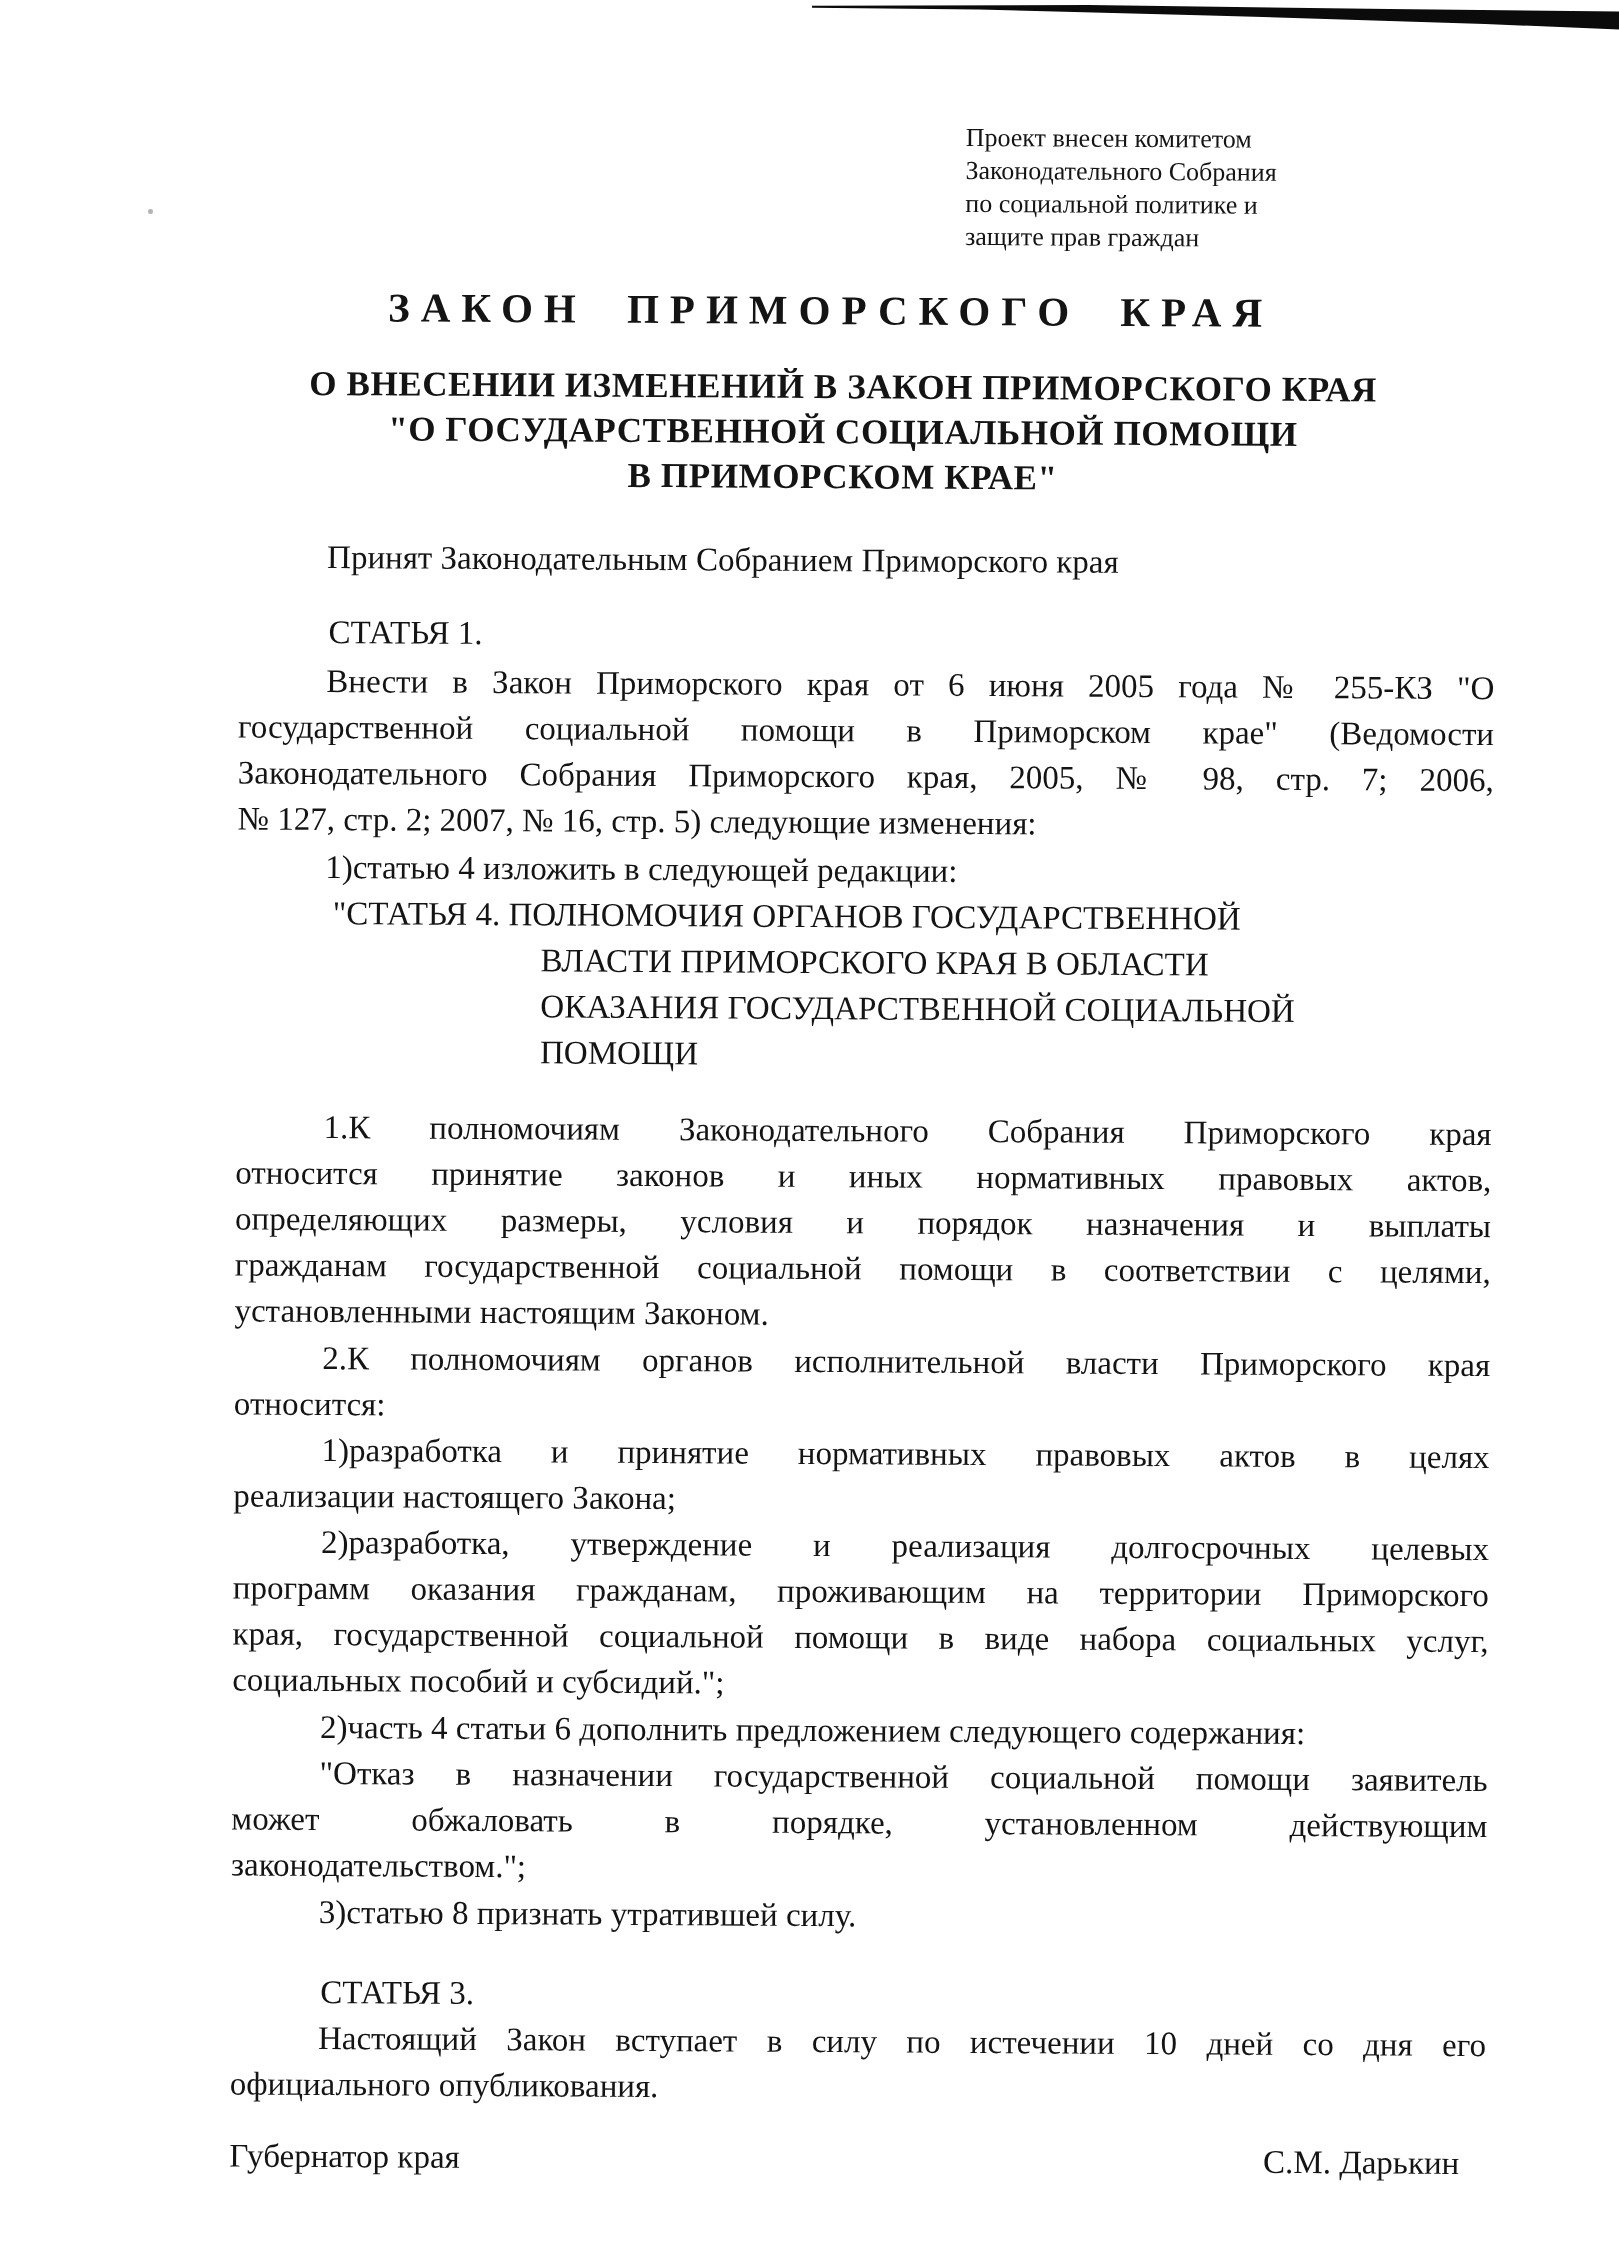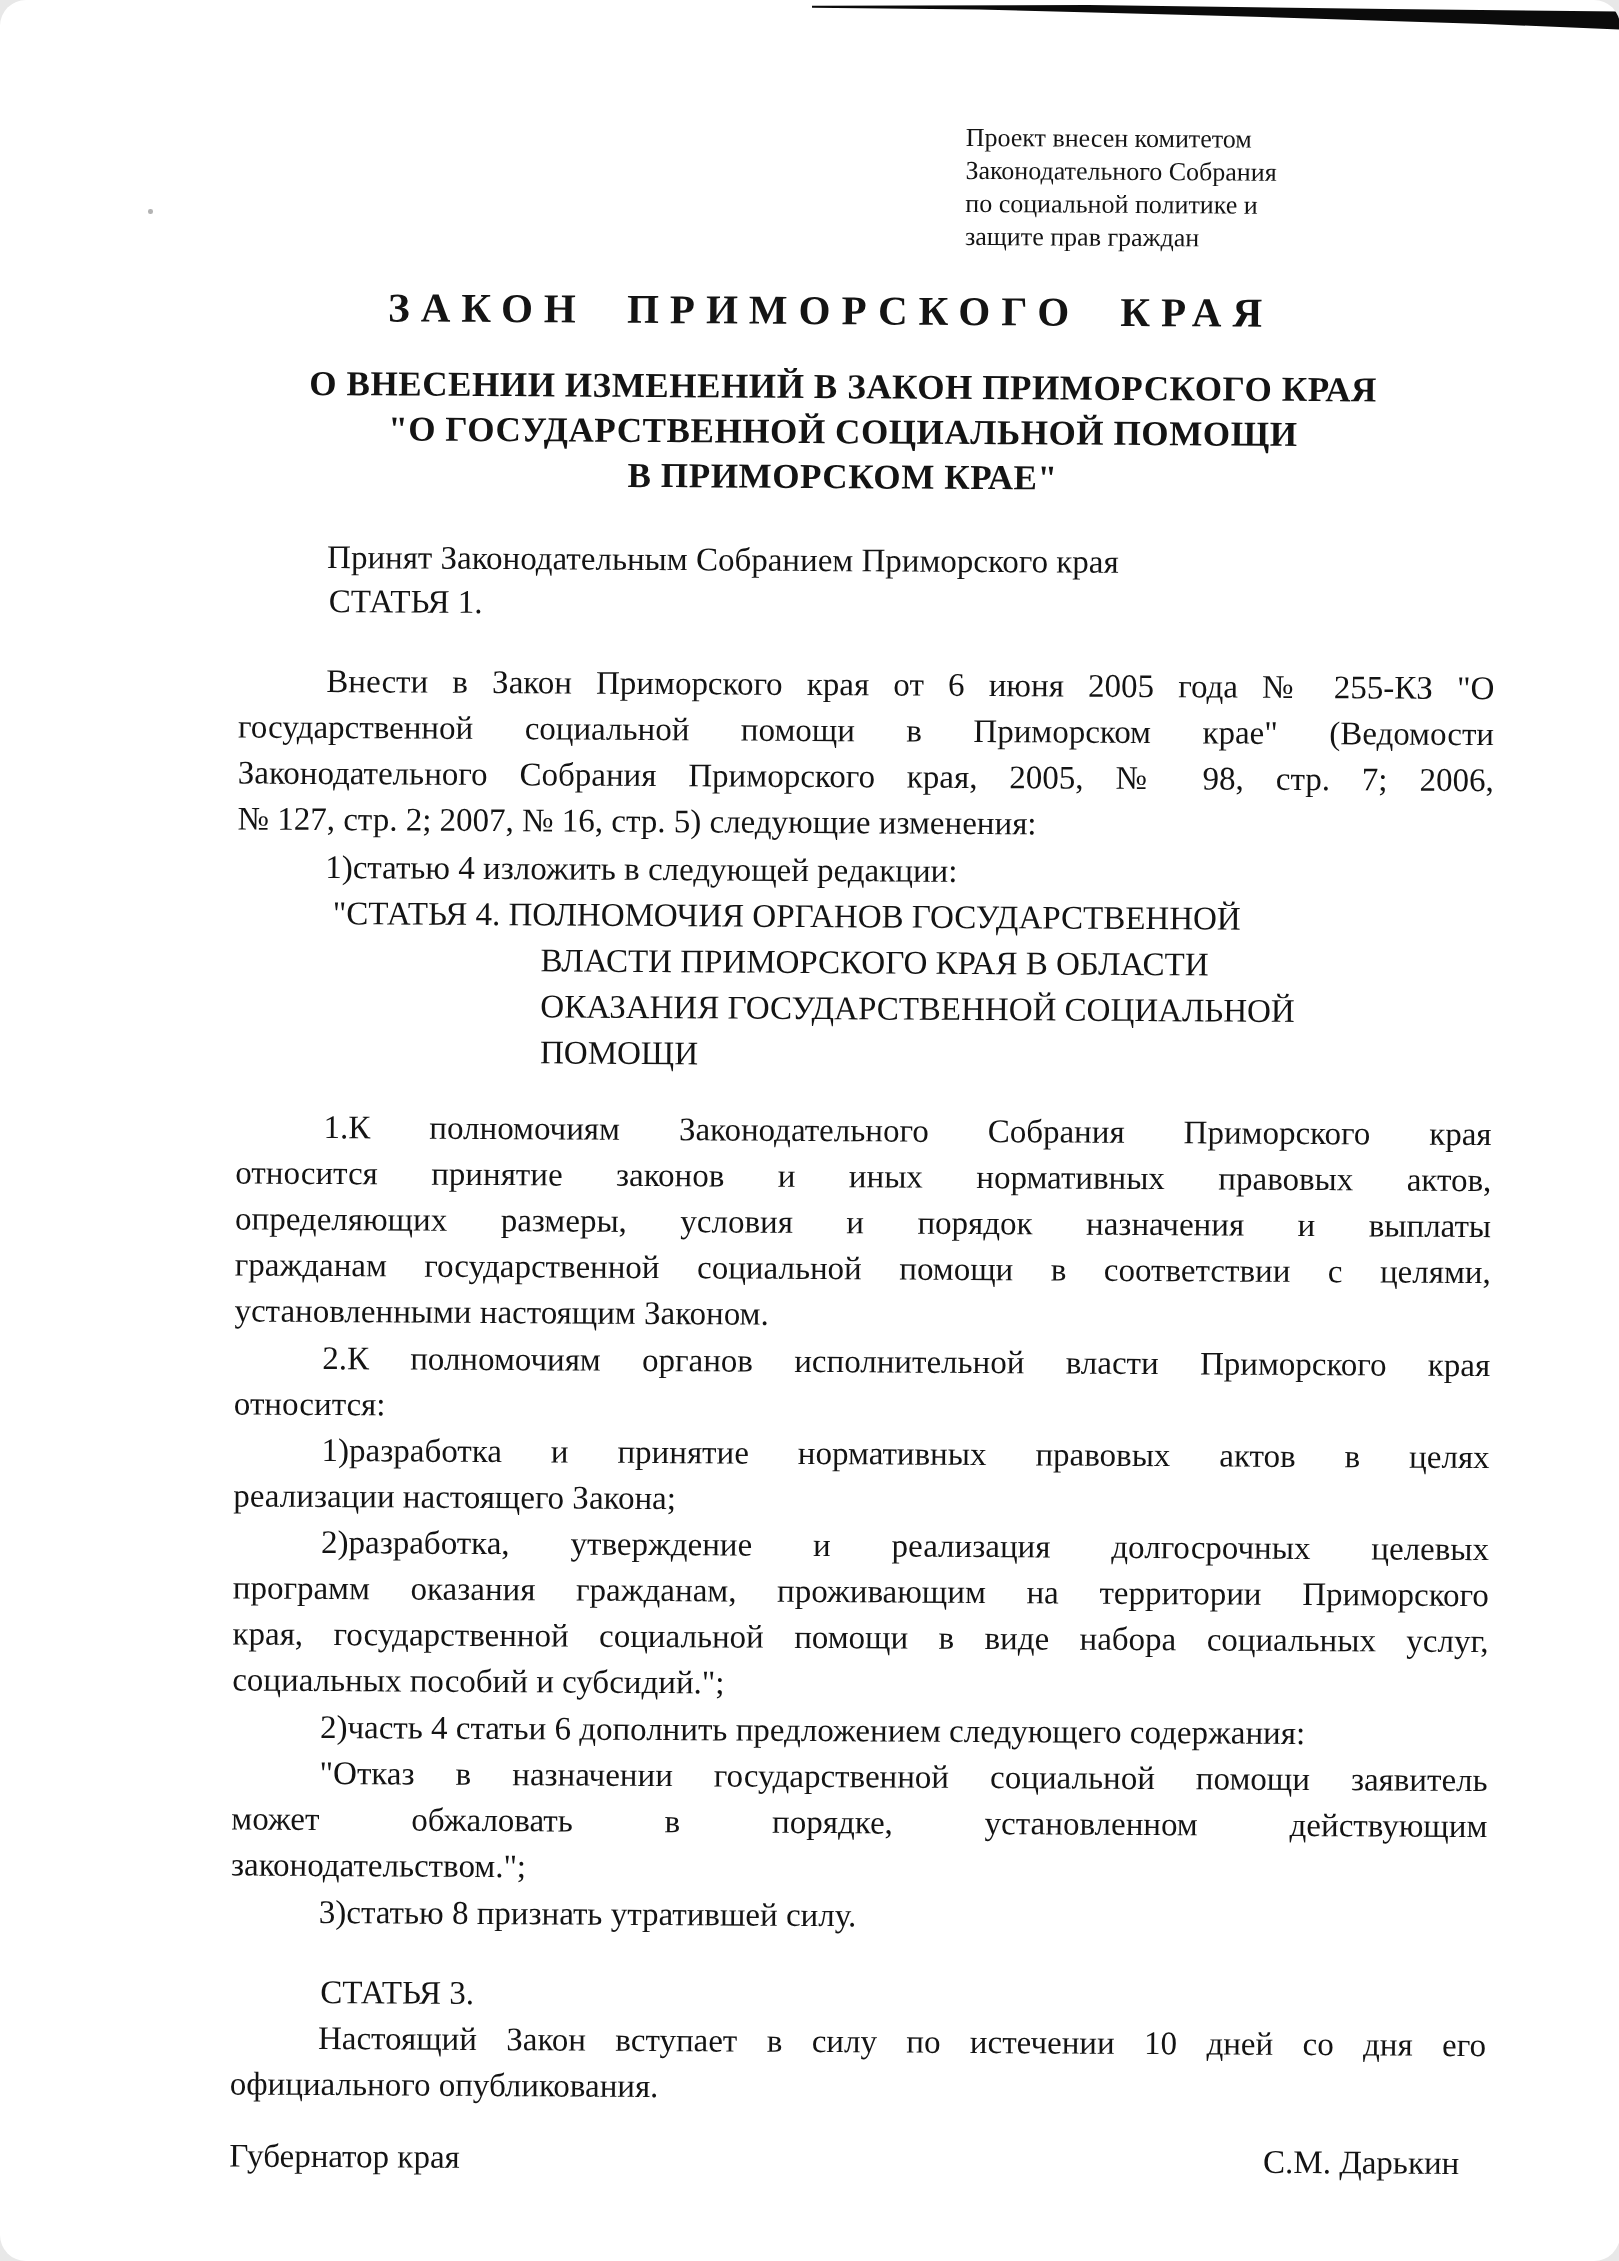--- a/index.html
+++ b/index.html
@@ -1,18 +1,18 @@
 <!DOCTYPE html>
 <html style="font-size:10.3px"><head>
 <meta charset="utf-8">
 <style>
   html,body{margin:0;padding:0;background:#e8e8e8;}
   .sheet{
     position:relative;width:1620px;height:2261px;background:#ffffff;
-    overflow:hidden;font-family:"Liberation Serif", serif;color:#141414;border-radius:26px;
+    overflow:hidden;font-family:"Liberation Serif", serif;color:#141414;
   }
   .rot{position:absolute;left:0;top:0;width:100%;height:100%;
     transform:rotate(0.35deg);transform-origin:50% 40%;}
   .blk{position:absolute;}
   
   .streak{
     position:absolute;left:812px;top:0;width:807px;height:33px;background:#0b0b0b;
     clip-path:polygon(0px 5.8px,276px 5.1px,577px 9px,807px 11.5px,807px 29.5px,673px 24px,397px 15.4px,167px 9.6px,0px 7.7px);
   }
   .ink-dot{position:absolute;left:148px;top:209px;width:4.5px;height:4.5px;border-radius:50%;
@@ -52,21 +52,21 @@
     <div class="blk law-title" style="left:186px;top:286px;width:1282px;">ЗАКОН ПРИМОРСКОГО КРАЯ</div>
 
     <div class="blk law-subtitle" style="left:199px;top:364px;width:1282px;">
       <span class="ln">О ВНЕСЕНИИ ИЗМЕНЕНИЙ В ЗАКОН ПРИМОРСКОГО КРАЯ</span>
       <span class="ln">"О ГОСУДАРСТВЕННОЙ СОЦИАЛЬНОЙ ПОМОЩИ</span>
       <span class="ln">В ПРИМОРСКОМ КРАЕ"</span>
     </div>
 
     <div class="blk body-text" style="left:325px;top:537px;">Принят Законодательным Собранием Приморского края</div>
 
-    <div class="blk body-text" style="left:327px;top:581px;">СТАТЬЯ 1.</div>
+    <div class="blk body-text" style="left:327px;top:612px;">СТАТЬЯ 1.</div>
 
     <div class="blk body-text col" style="left:237px;top:661px;">
       <span class="ln j pl137">Внести в Закон Приморского края от 6 июня 2005 года № 255-КЗ "О</span>
       <span class="ln j">государственной социальной помощи в Приморском крае" (Ведомости</span>
       <span class="ln j">Законодательного Собрания Приморского края, 2005, № 98, стр. 7; 2006,</span>
       <span class="ln">№ 127, стр. 2; 2007, № 16, стр. 5) следующие изменения:</span>
     </div>
 
     <div class="blk body-text col" style="left:237px;top:847px;">
       <span class="ln pl137">1)статью 4 изложить в следующей редакции:</span>

